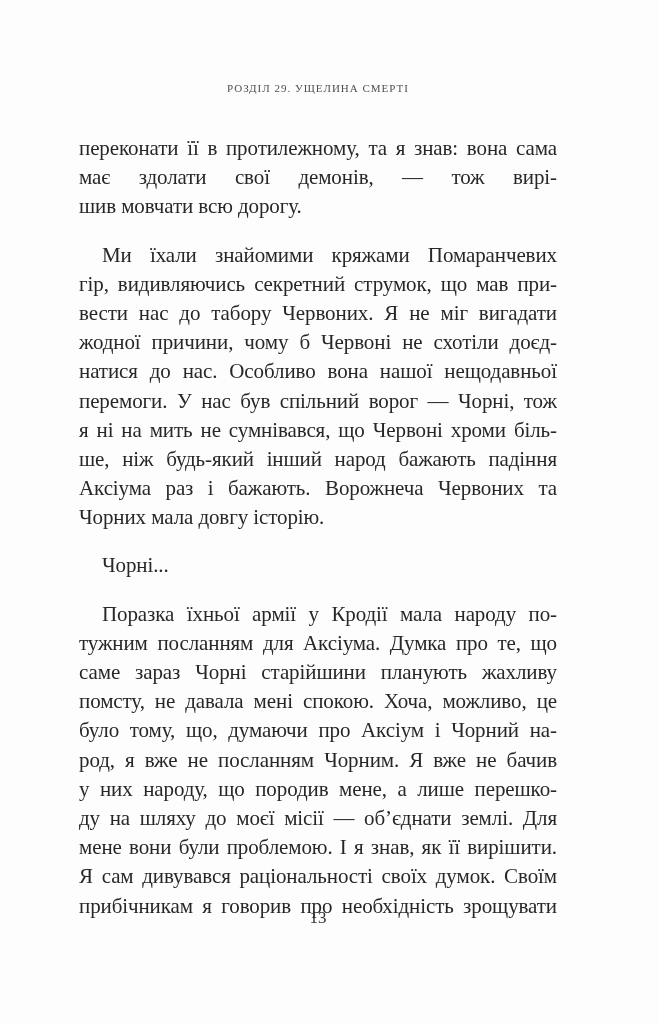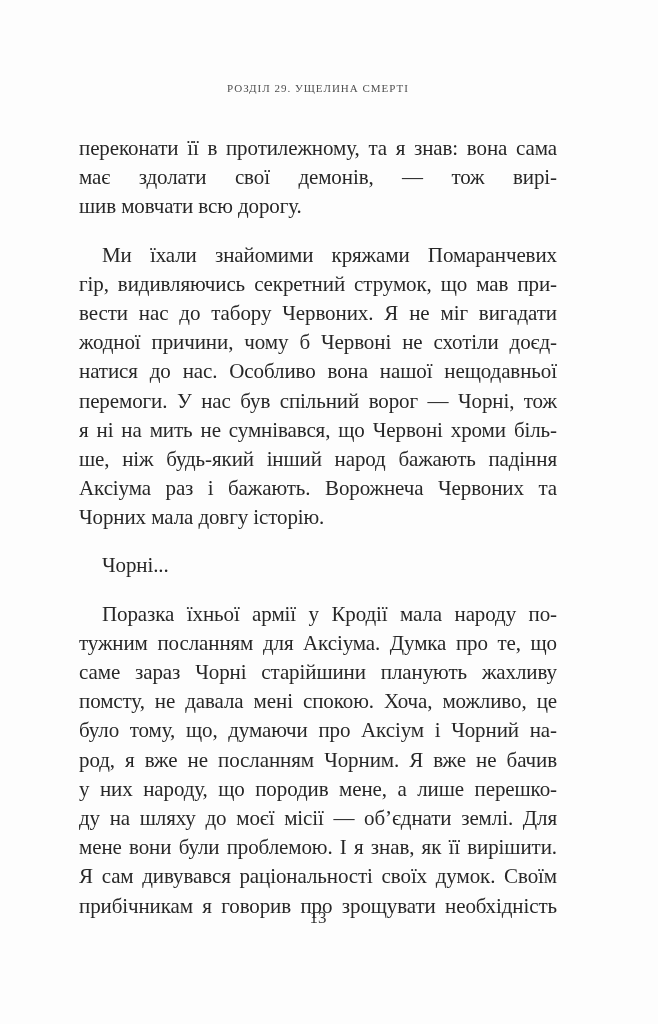--- a/index.html
+++ b/index.html
@@ -274,20 +274,20 @@
           <span>раціональності</span>
           <span>своїх</span>
           <span>думок.</span>
           <span>Своїм</span>
         </div>
         <div class="line just">
           <span>прибічникам</span>
           <span>я</span>
           <span>говорив</span>
           <span>про</span>
+          <span>необхідність</span>
           <span>зрощувати</span>
-          <span>необхідність</span>
         </div>
       </div>
     </div>
 
   <div class="page-number" style="color: rgb(51, 51, 51);">13</div>
 </div>
 
 </body></html>

